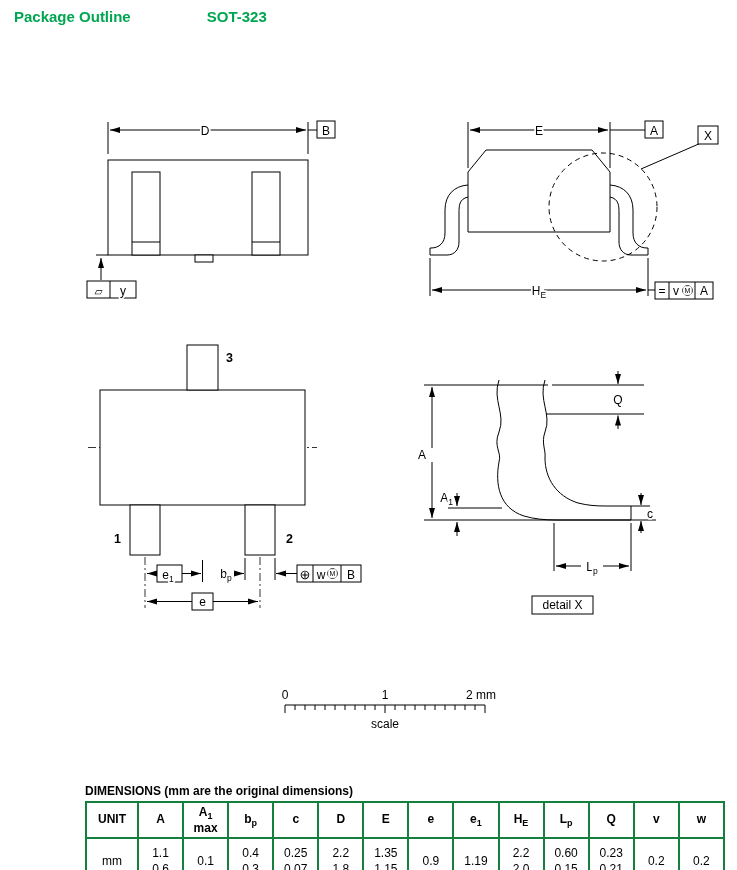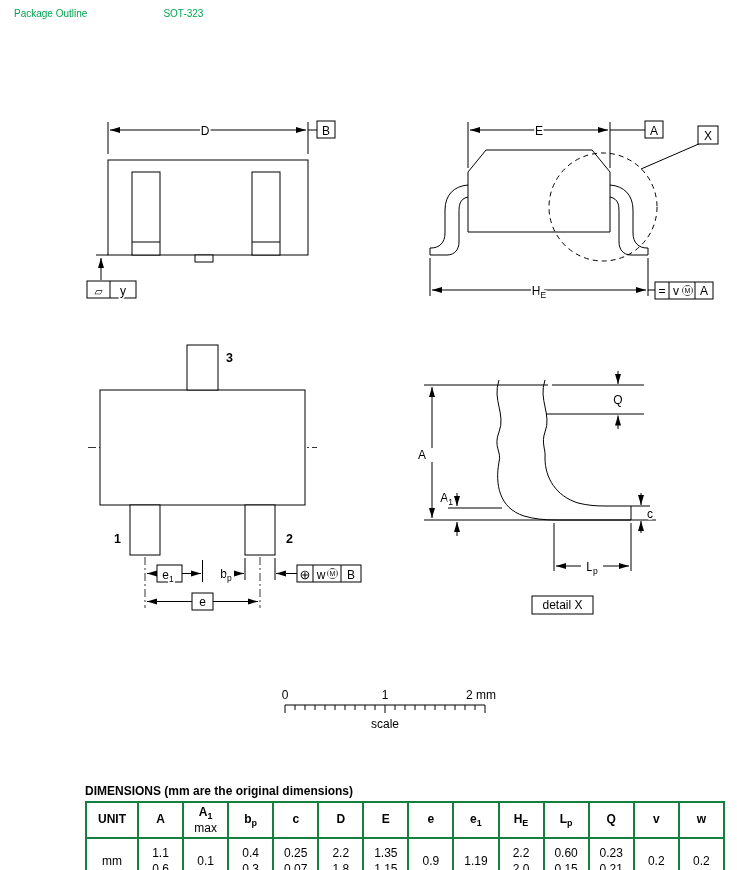--- a/index.html
+++ b/index.html
@@ -1,18 +1,18 @@
 <!DOCTYPE html>
 <html><head>
 <meta charset="utf-8">
 <style>
   html,body { margin:0; padding:0; background:#fff; }
   .page { position:relative; width:737px; height:870px; background:#fff;
           font-family:"Liberation Sans", sans-serif; overflow:hidden; }
-  .hdr { position:absolute; left:14px; top:8px; font-size:10px; font-weight:normal; color:#00A651; }
+  .hdr { position:absolute; left:14px; top:8px; font-size:15px; font-weight:bold; color:#00A651; }
   .hdr .pkg { margin-left:76px; }
   svg.drawing { position:absolute; left:0; top:0; }
   svg text { font-family:"Liberation Sans", sans-serif; font-size:12px; fill:#000; }
   .dl  { text-anchor:middle; paint-order:stroke; stroke:#fff; stroke-width:3.5px; stroke-linejoin:round; }
   .ae  { text-anchor:end; }
   .as  { text-anchor:start; }
   .pn  { font-weight:bold; font-size:12.5px; }
   .sm  { font-size:7px; }
   .sb  { font-size:8.5px; }
   .ps  { font-size:13px; }
@@ -23,21 +23,21 @@
   .dc  { stroke:#000; stroke-width:1; fill:none; stroke-dasharray:5 4; }
   .tblwrap { position:absolute; left:85px; top:784px; width:640px; }
   .cap { font-size:12px; font-weight:bold; color:#000; margin:0 0 3px 0; }
   table { border-collapse:collapse; width:100%; table-layout:fixed; }
   th, td { border:2px solid #15803d; text-align:center; vertical-align:middle;
            font-size:12px; color:#000; padding:1px; }
   th { font-weight:bold; height:32px; }
   th:first-child, td:first-child { width:48px; }
   td { height:44px; white-space:pre-line; line-height:1.3; }
   th sub { font-size:9px; }
-  .h2 { font-weight:normal; }
+  .h2 { font-weight:bold; }
 </style>
 </head>
 <body>
 
 <div class="page">
 
   <div class="hdr">
     <span>Package Outline</span><span class="pkg">SOT-323</span>
   </div>
 

